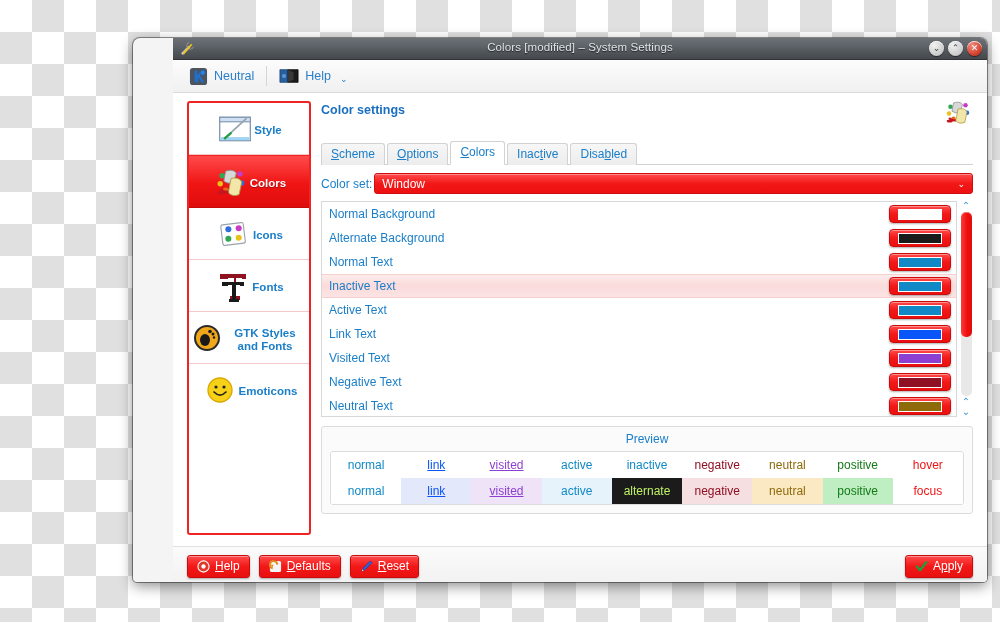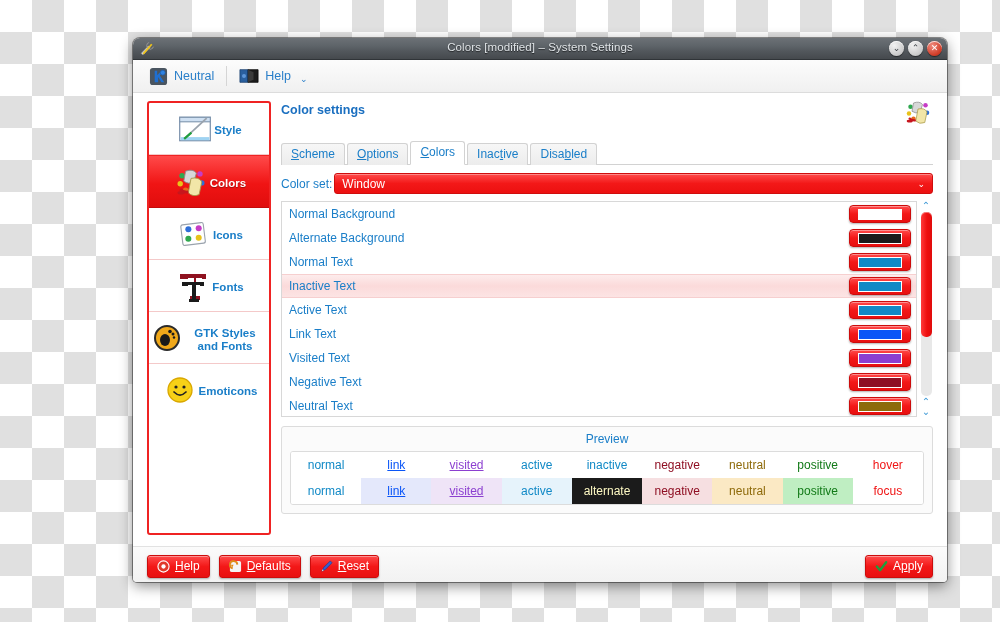--- a/index.html
+++ b/index.html
@@ -12,21 +12,21 @@
       linear-gradient(45deg,#e0e0e0 25%,transparent 25%,transparent 75%,#e0e0e0 75%);
     background-size:64px 64px;
     background-position:0 0,32px 32px;
     position:relative;
   }
   
   #window{
     position:absolute;left:133px;top:38px;width:814px;height:544px;
     border-radius:7px 7px 4px 4px;
     box-shadow:0 4px 14px rgba(0,0,0,.45), 0 0 0 1px rgba(60,60,60,.55);
-    overflow:hidden;background:#f4f4f4;
+    overflow:hidden;background:#f4f4f4;padding-left:40px;
   }
   #titlebar{
     height:21px;position:relative;
     background:linear-gradient(180deg,#6c7176 0%,#5d6368 40%,#53585d 60%,#45494d 100%);
     border-bottom:1px solid #303438;
   }
   #titlebar .ttl{
     position:absolute;left:0;right:0;top:3px;text-align:center;
     font-size:11.5px;color:#dfe3e6;text-shadow:0 1px 1px rgba(0,0,0,.6);
     letter-spacing:.1px;
@@ -349,21 +349,21 @@
               <span class="pvcell" style="color: rgb(143, 15, 35); background: rgb(255, 255, 255);">negative</span>
               <span class="pvcell" style="color: rgb(142, 106, 10); background: rgb(255, 255, 255);">neutral</span>
               <span class="pvcell" style="color: rgb(18, 122, 24); background: rgb(255, 255, 255);">positive</span>
               <span class="pvcell" style="color: rgb(240, 20, 20); background: rgb(255, 255, 255);">hover</span>
             </div>
           <div class="pvrow" id="pvrow2">
               <span class="pvcell" style="color: rgb(17, 137, 198); background: rgb(255, 255, 255);">normal</span>
               <span class="pvcell" style="color: rgb(10, 85, 247); background: rgb(228, 232, 251); text-decoration: underline;">link</span>
               <span class="pvcell" style="color: rgb(140, 63, 208); background: rgb(239, 228, 247); text-decoration: underline;">visited</span>
               <span class="pvcell" style="color: rgb(17, 137, 198); background: rgb(230, 243, 251);">active</span>
-              <span class="pvcell" style="color: #fef9c3; background: rgb(27, 27, 27);">alternate</span>
+              <span class="pvcell" style="color: #bef264; background: rgb(27, 27, 27);">alternate</span>
               <span class="pvcell" style="color: rgb(143, 15, 35); background: rgb(246, 223, 225);">negative</span>
               <span class="pvcell" style="color: rgb(142, 106, 10); background: rgb(251, 233, 196);">neutral</span>
               <span class="pvcell" style="color: rgb(18, 122, 24); background: rgb(191, 238, 194);">positive</span>
               <span class="pvcell" style="color: rgb(240, 20, 20); background: rgb(255, 255, 255);">focus</span>
             </div>
         </div>
       </div>
     </div>
   </div>
 

